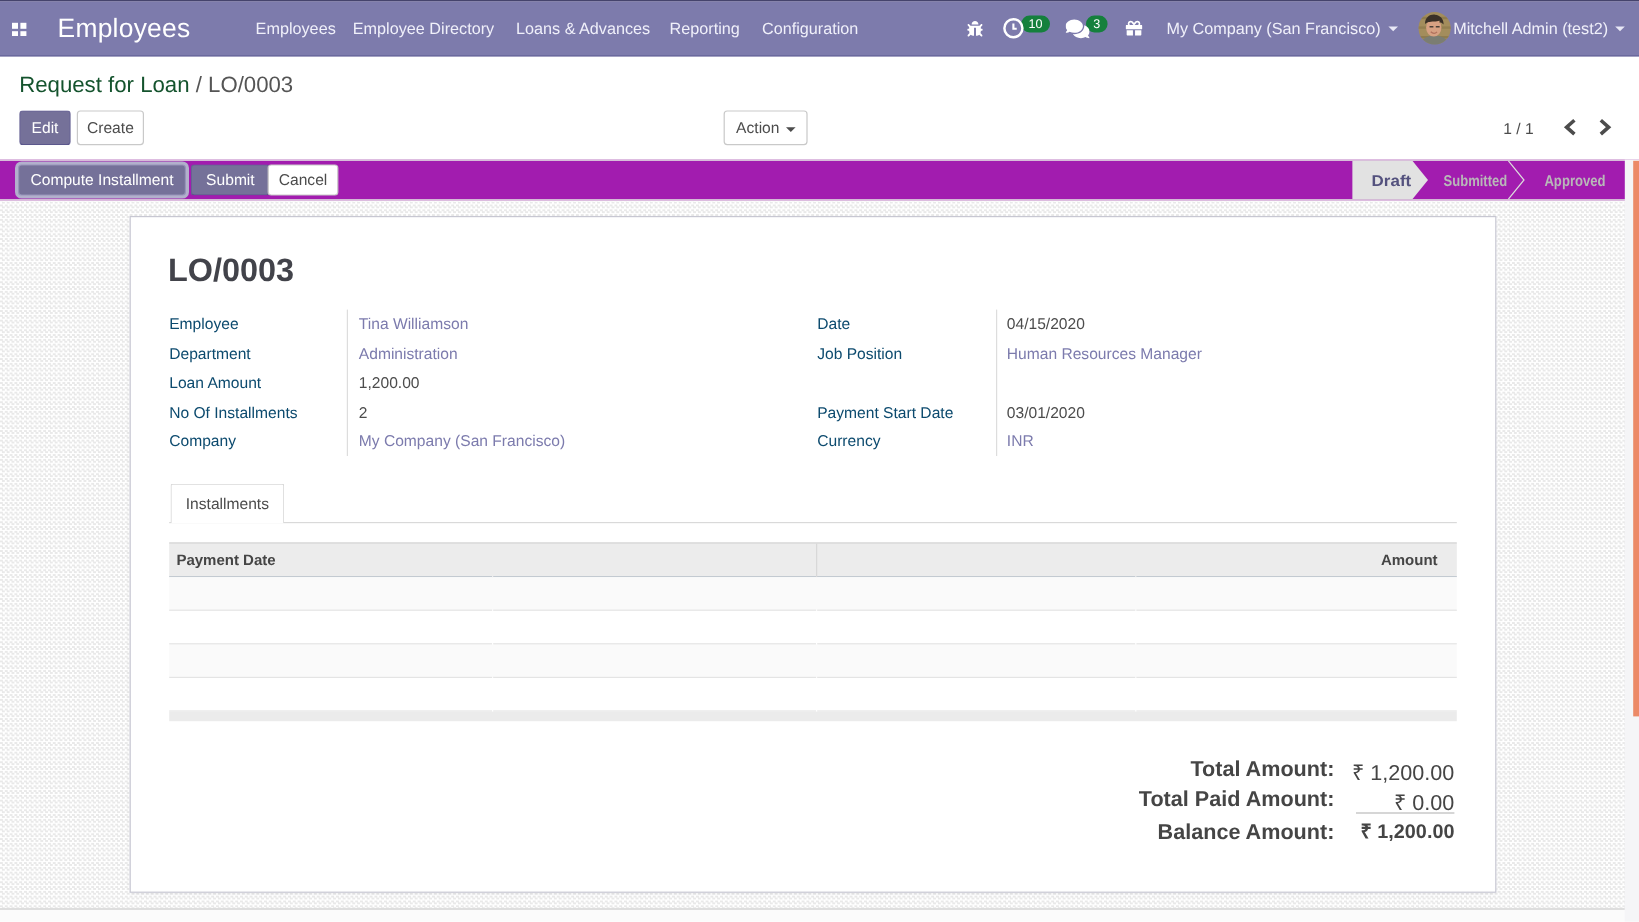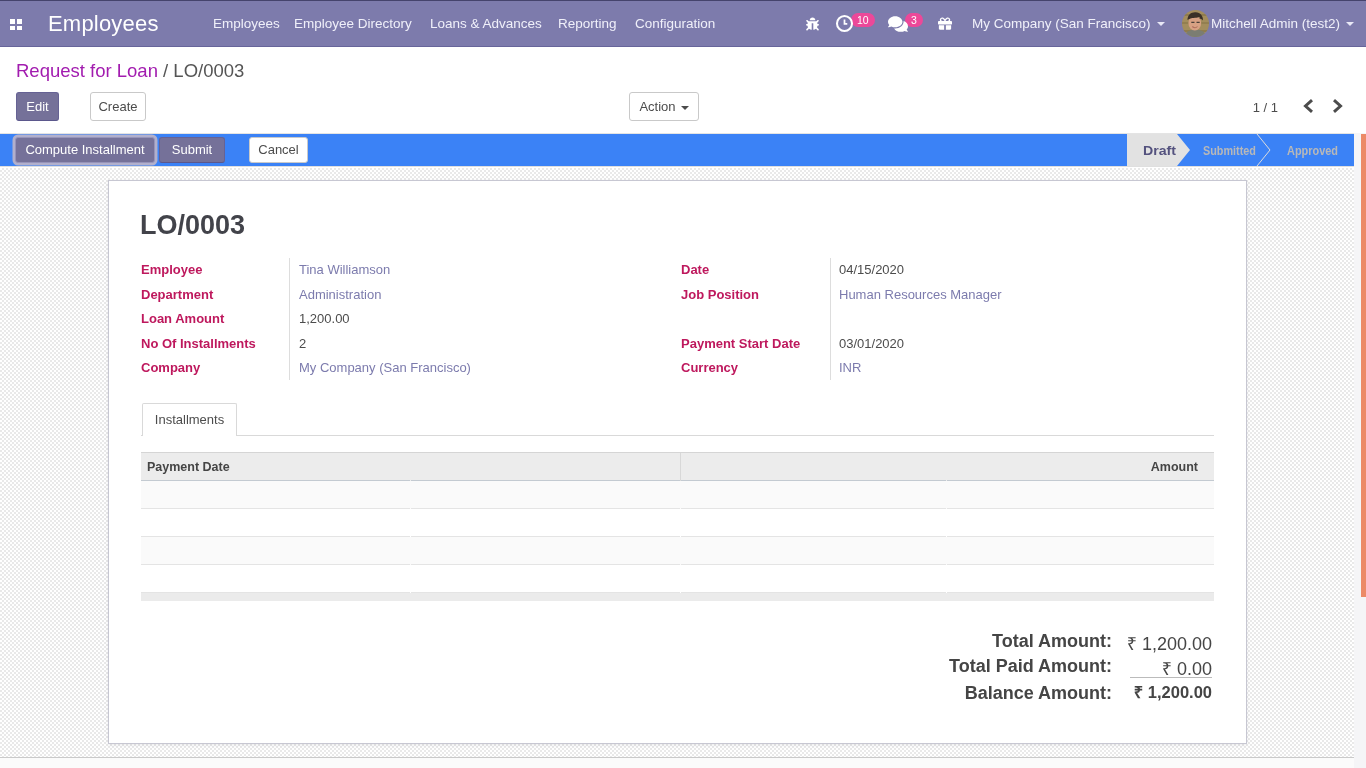--- a/index.html
+++ b/index.html
@@ -6,54 +6,54 @@
 html,body { width:1366px; height:768px; overflow:hidden; font-family:"Liberation Sans", sans-serif; background:#fff; }
 .topline { position:absolute; top:0; left:0; width:1366px; height:1px; background:#45436c; z-index:50; }
 
 
 .nav { position:absolute; top:1px; left:0; width:1366px; height:46px; background:#7d7bac; border-bottom:1px solid #67659a; z-index:40; }
 .nav .apps { position:absolute; left:10px; top:18px; width:13px; height:11px; }
 .nav .apps i { position:absolute; width:5px; height:4.5px; background:#fff; }
 .brand { position:absolute; left:48px; top:10px; font-size:22px; color:#fff; font-weight:400; letter-spacing:0.2px; }
 .menu { position:absolute; top:0; height:46px; line-height:46px; font-size:13.5px; color:#f0f0fa; }
 .sys { position:absolute; top:0; height:46px; }
-.badge { position:absolute; background:#ec4899; color:#fff; font-size:10.5px; border-radius:8px; height:14px; line-height:14px; padding:0 6px; top:12px; }
+.badge { position:absolute; background:#15803d; color:#fff; font-size:10.5px; border-radius:8px; height:14px; line-height:14px; padding:0 6px; top:12px; }
 .caret-w { display:inline-block; width:0; height:0; border-left:4px solid transparent; border-right:4px solid transparent; border-top:4px solid #e8e8f6; vertical-align:middle; margin-left:6px; }
 
 
 .cp { position:absolute; top:48px; left:0; width:1366px; height:85px; background:#fff; }
 .breadcrumb { position:absolute; left:16px; top:12px; font-size:18.5px; }
-.breadcrumb a { color:#a21caf; text-decoration:none; }
+.breadcrumb a { color:#14532d; text-decoration:none; }
 .breadcrumb .cur { color:#555; }
 .btn { display:inline-block; font-size:13px; border-radius:3px; text-align:center; }
 .btn-p { background:#757199; border:1px solid #666294; border-bottom-color:#5b578c; color:#fff; }
-.btn-w { background:#fff; border:1px solid #c9c9c9; color:#4c4c4c;margin-left:26px; }
+.btn-w { background:#fff; border:1px solid #c9c9c9; color:#4c4c4c; }
 .edit { position:absolute; left:16px; top:44px; width:43px; height:29px; line-height:27px; }
 .create { position:absolute; left:64px; top:44px; width:56px; height:29px; line-height:27px; }
 .action { position:absolute; left:603px; top:44px; width:70px; height:29px; line-height:27px; }
 .caret-d { display:inline-block; width:0; height:0; border-left:4px solid transparent; border-right:4px solid transparent; border-top:4px solid #4c4c4c; vertical-align:middle; margin-left:5px; }
 .pager { position:absolute; right:88px; top:52px; font-size:13px; color:#4c4c4c; }
 .pchev { position:absolute; top:48px; width:20px; height:20px; }
 
 
-.sb { position:absolute; top:133px; left:0; width:1366px; height:34px; background:#3b82f6; border-top:1px solid #e4e4e4; border-bottom:1px solid #dfdfdf; }
+.sb { position:absolute; top:133px; left:0; width:1366px; height:34px; background:#a21caf; border-top:1px solid #e4e4e4; border-bottom:1px solid #dfdfdf; }
 .sb .btn { height:26px; line-height:24px; position:absolute; top:3px; }
 .sb .b1 { left:15px; width:140px; background:#757199; border:1px solid #9794ba; color:#fff; box-shadow:0 0 0 2.5px #b2b0cc; border-radius:3px; }
 .sb .b2 { left:159px; width:66px; }
 .sb .b3 { left:223px; width:59px; }
 .steps { position:absolute; right:10px; top:0; width:256px; height:32px; }
 
 
 .formbg { position:absolute; top:168px; left:0; width:1366px; height:589px; background:repeating-conic-gradient(#e9e9e9 0% 25%, #ffffff 0% 50%) 0 0/4px 4px; }
 .under { position:absolute; top:757px; left:0; width:1366px; height:11px; background:#fbfbfb; }
 .underline { position:absolute; top:757px; left:0; width:1354px; height:1px; background:#cacaca; }
 .sheet { position:absolute; top:180px; left:108px; width:1139px; height:564px; background:#fff; border:1px solid #c7c7d2; box-shadow:0 1px 3px rgba(80,80,100,0.12); }
 .h1 { position:absolute; left:31px; top:29px; font-size:27px; font-weight:700; color:#42434a; }
 .grp { position:absolute; font-size:13px; color:#4c4c4c; height:24.5px; line-height:24.5px; }
-.grp b { font-weight:700; color:#be185d; }
+.grp b { font-weight:400; color:#0c4a6e; }
 .grp a { color:#7c7bad; text-decoration:none; }
 .vline { position:absolute; width:1px; background:#ddd; top:77px; height:122px; }
 
 
 .tabline { position:absolute; left:32px; top:254px; width:1073px; border-bottom:1px solid #d9d9d9; }
 .tab { position:absolute; left:33px; top:222px; width:95px; height:33px; background:#fff; border:1px solid #d9d9d9; border-bottom:none; border-radius:2px 2px 0 0; font-size:13px; color:#4c4c4c; text-align:center; line-height:32px; }
 
 
 .thead { position:absolute; left:32px; top:271px; width:1073px; height:29px; background:#ececec; border-top:1px solid #d5d5d5; border-bottom:1px solid #c3cad1; font-size:12.5px; font-weight:700; color:#454545; line-height:28px; }
 .thead .c2 { position:absolute; left:539px; top:0; height:28px; border-left:1px solid #d8d8d8; }

